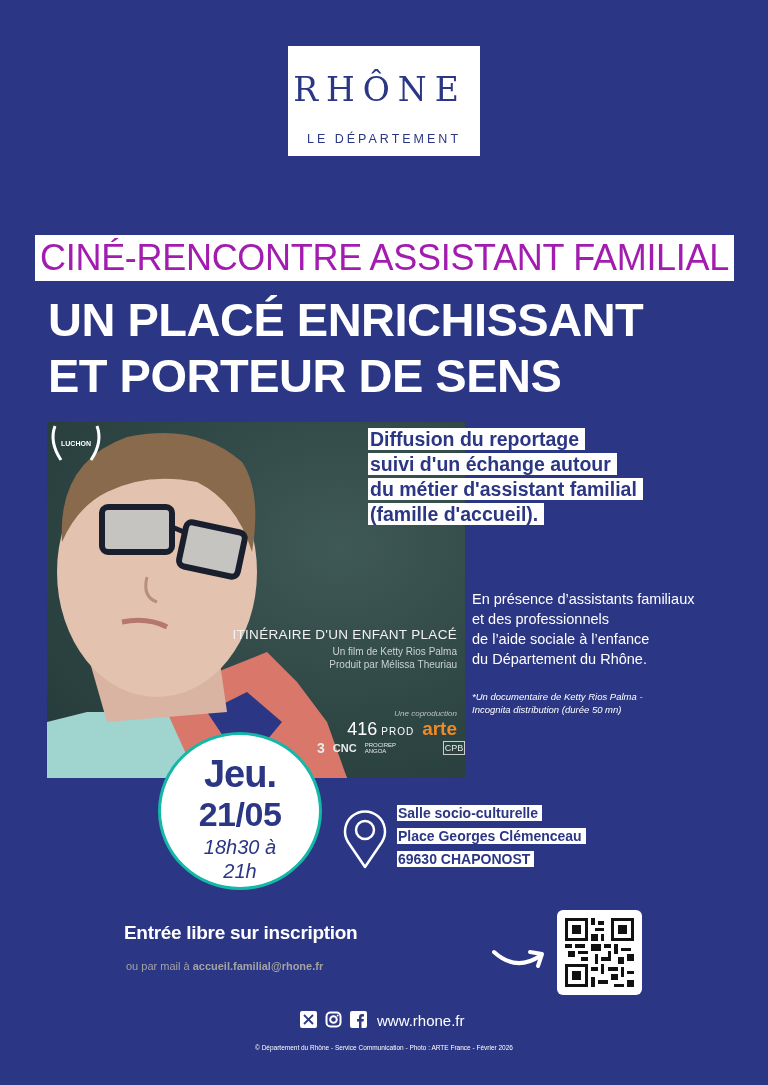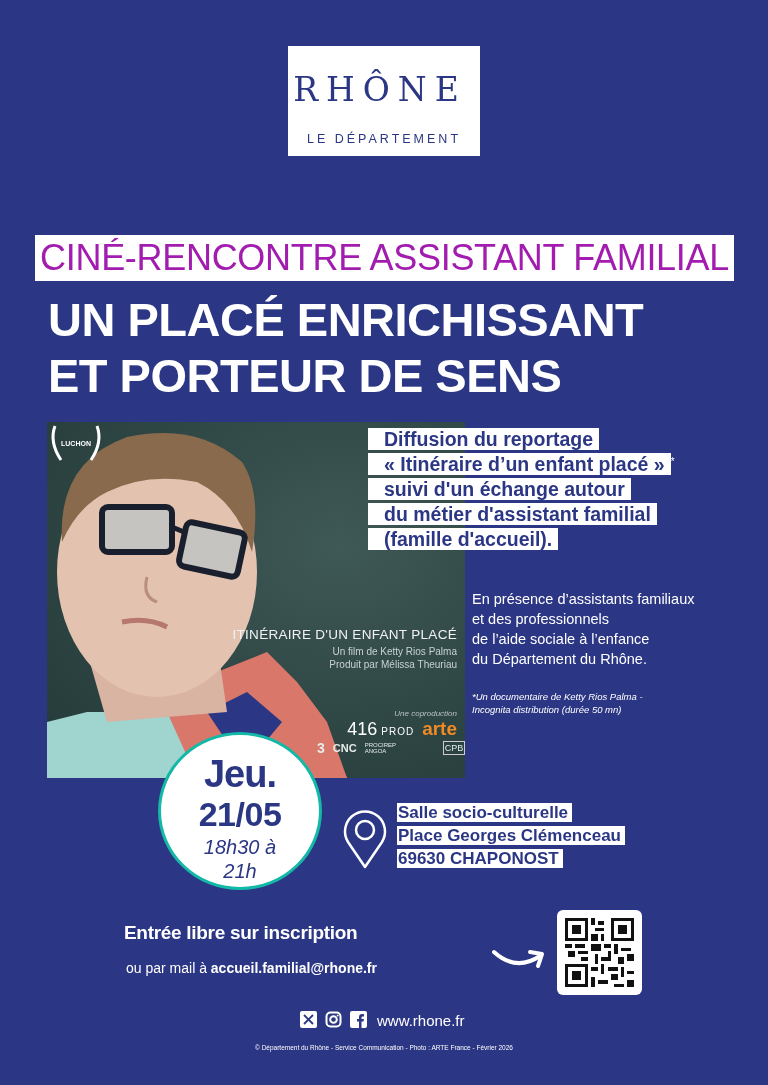--- a/index.html
+++ b/index.html
@@ -31,41 +31,41 @@
   .prod-logos { position: absolute; right: 8px; top: 296px; display: flex; align-items: baseline; gap: 4px; }
   .p416 { font-size: 18px; color: #fff; }
   .pprod { font-size: 10px; color: #fff; letter-spacing: 1px; margin-right: 4px; }
   .parte { font-size: 19px; font-weight: bold; color: #f08a24; }
   .partners { position: absolute; left: 270px; top: 318px; display: flex; gap: 8px; align-items: center; font-size: 9px; color: #e6ecea; }
   .laurel { position: absolute; left: 352px; top: 148px; width: 58px; height: 42px; }
 
   
   .desc { left: 368px; top: 428px; }
   .desc-line { display: block; margin-bottom: 2px; }
-  .desc-line span { background: #fff; color: #2b3684; font-weight: bold; font-size: 19.5px; line-height: 23px; padding: 0 6px 0 16px; white-space: nowrap; }
+  .desc-line span { background: #fff; color: #2b3684; font-weight: bold; font-size: 19.5px; line-height: 23px; padding: 0 6px 0 2px; white-space: nowrap; }
   .desc-line sup { font-size: 10px; color: #2b3684; }
 
   .presence { left: 472px; top: 589px; font-size: 14.5px; line-height: 20px; color: #fff; }
   .footnote { left: 472px; top: 690px; font-size: 9.5px; line-height: 13px; color: #fff; font-style: italic; }
 
   
   .date { left: 158px; top: 732px; width: 164px; height: 158px; border-radius: 50%; background: #fff; border: 3px solid #14b8a6; text-align: center; color: #2b3684; }
   .date .day { position: absolute; left: 0; right: 0; top: 18px; font-size: 38px; font-weight: bold; letter-spacing: -1px; }
   .date .dnum { position: absolute; left: 0; right: 0; top: 60px; font-size: 34px; font-weight: bold; letter-spacing: -0.5px; }
   .date .time { position: absolute; left: 0; right: 0; top: 100px; font-size: 20px; font-style: italic; line-height: 24px; }
 
   
   .pin { left: 342px; top: 808px; width: 46px; height: 62px; }
   .loc { left: 397px; top: 803px; }
   .loc-line { display: block; margin-bottom: 3px; }
-  .loc-line span { background: #fff; color: #2b3684; font-weight: bold; font-size: 17px; line-height: 20px; padding: 0 4px 0 1px; white-space: nowrap; }
+  .loc-line span { background: #fff; color: #2b3684; font-weight: bold; font-size: 14px; line-height: 20px; padding: 0 4px 0 1px; white-space: nowrap; }
 
   
   .reg-title { left: 124px; top: 922px; font-size: 19px; font-weight: bold; color: #fff; letter-spacing: -0.3px; white-space: nowrap; }
-  .reg-mail { left: 126px; top: 960px; font-size: 14px; color: #ffffff; white-space: nowrap; }
+  .reg-mail { left: 126px; top: 960px; font-size: 11px; color: #a3a3a3; white-space: nowrap; }
   .reg-mail b { font-weight: bold; }
   .arrow { left: 490px; top: 940px; width: 60px; height: 36px; }
   .qr { left: 557px; top: 910px; width: 85px; height: 85px; background: #fff; border-radius: 6px; padding: 8px; }
 
   
   .social { left: 300px; top: 1011px; display: flex; gap: 8px; align-items: center; }
   .social .ico { width: 17px; height: 17px; display: flex; align-items: center; justify-content: center; }
   .website { left: 377px; top: 1012px; font-size: 15px; color: #fff; }
   .copyright { left: 0; right: 0; top: 1044px; text-align: center; font-size: 6.5px; color: #fff; }
 </style>
@@ -121,21 +121,20 @@
   <div class="partners">
     <span style="font-size:14px;font-weight:bold;">3</span>
     <span style="font-weight:bold;font-size:11px;">CNC</span>
     <span style="font-size:6px;width:30px;">PROCIREP ANGOA</span>
     <span style="margin-left:40px;border:1px solid #ccc;padding:1px;">CPB</span>
   </div>
 </div>
 
 <div class="abs desc">
   <div class="desc-line"><span>Diffusion du reportage</span></div>
-  <div class="desc-line"><span>« Itinéraire d’un enfant placé »</span><sup style="color:#fff;">*</sup></div>
   <div class="desc-line"><span>suivi d'un échange autour</span></div>
   <div class="desc-line"><span>du métier d'assistant familial</span></div>
   <div class="desc-line"><span>(famille d'accueil).</span></div>
 </div>
 
 <div class="abs presence">
   <div>En présence d’assistants familiaux</div>
   <div>et des professionnels</div>
   <div>de l’aide sociale à l’enfance</div>
   <div>du Département du Rhône.</div>

